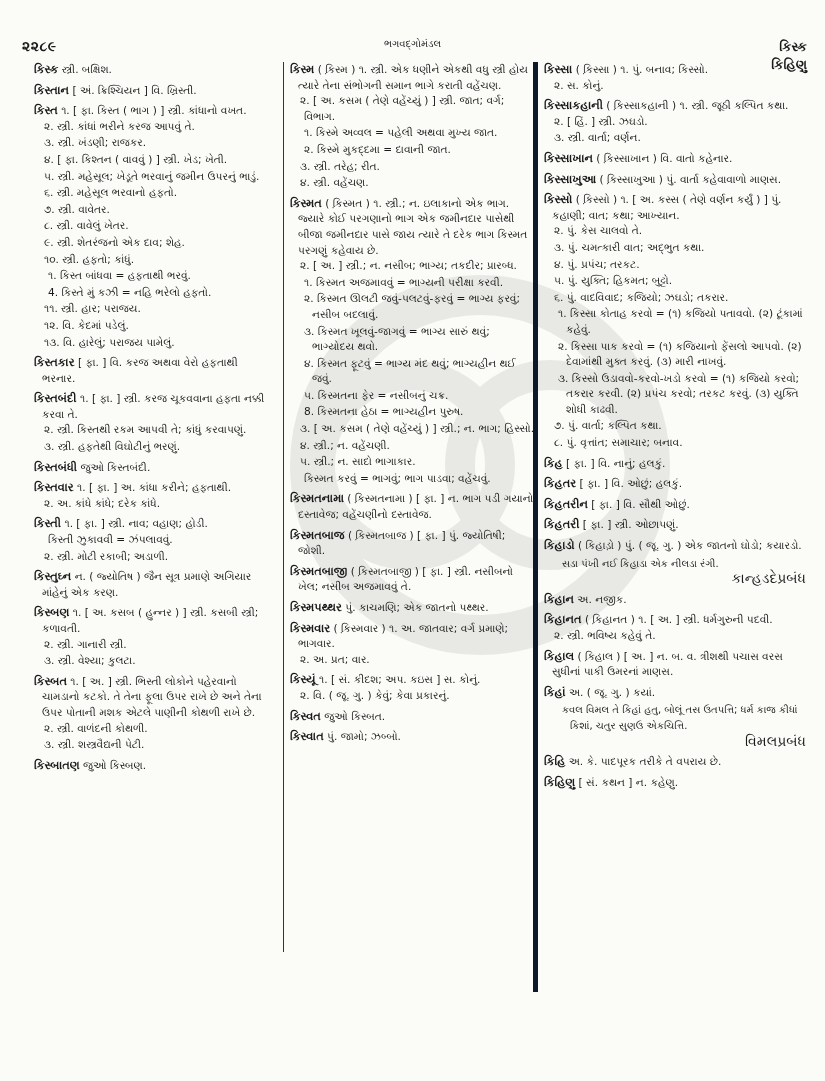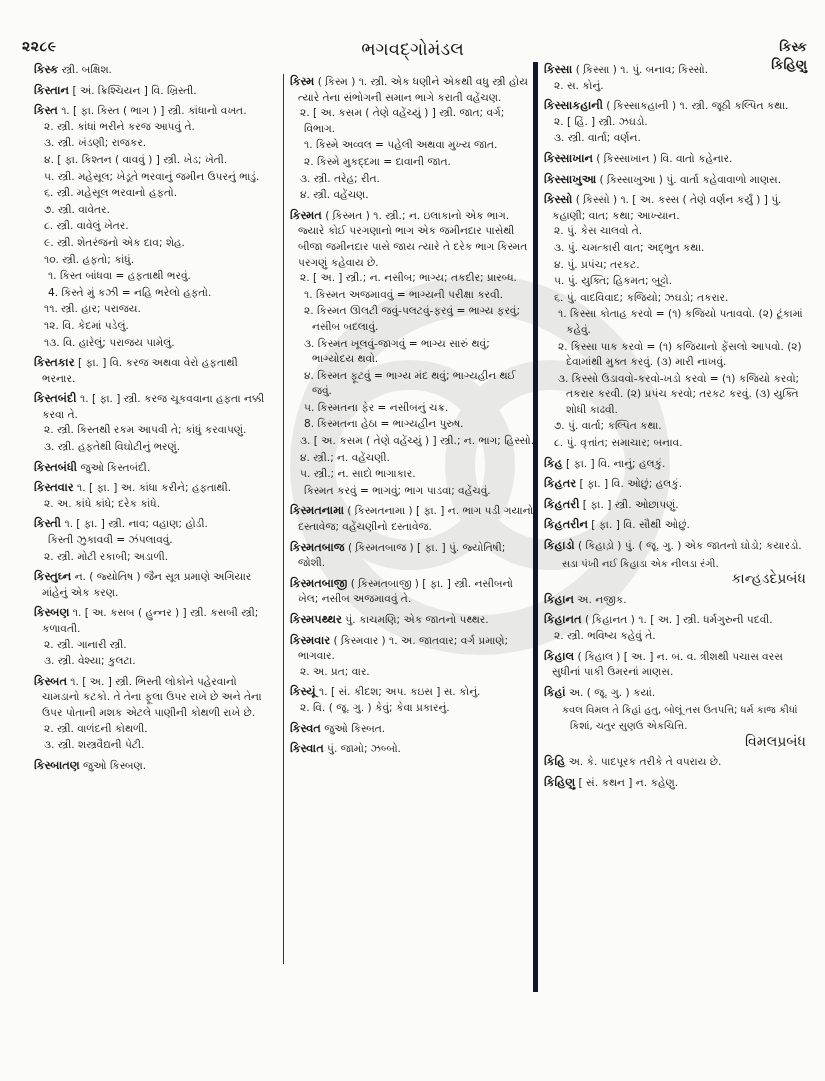--- a/index.html
+++ b/index.html
@@ -8,26 +8,26 @@
     background: #fbfbf8; color: #1a1a1a;
     font-family: "DejaVu Sans", sans-serif;
     position: relative;
   }
   .watermark {
     position: absolute; left: 290px; top: 230px; width: 380px; height: 470px;
     pointer-events: none; opacity: 0.07;
   }
   .header { position: absolute; left: 0; top: 12px; width: 825px; height: 62px; }
   .page-num { position: absolute; left: 22px; top: 26px; font-size: 14px; font-weight: bold; letter-spacing: 0.5px; }
-  .running-title { position: absolute; left: 0; width: 825px; top: 26px; text-align: center; font-size: 18px; }
+  .running-title { position: absolute; left: 0; width: 825px; top: 26px; text-align: center; font-size: 10px; }
   .guide-words { position: absolute; right: 18px; top: 26px; text-align: right; font-size: 13px; font-weight: bold; line-height: 18px; }
   .columns { position: absolute; top: 62px; left: 0; width: 732px; height: 1000px; }
   .col { position: absolute; top: 0; font-size: 10.6px; line-height: 15.6px; }
   .col.c1 { left: 34px; width: 240px; }
-  .col.c2 { left: 283px; width: 244px; border-left: 1px solid #333; padding-left: 6px; height: 890px; margin-top: 12px; }
+  .col.c2 { left: 283px; width: 244px; border-left: 1px solid #333; padding-left: 6px; height: 890px; }
   .col.c3 { left: 533px; width: 262px; border-left: 5px solid #0f172a; padding-left: 6px; height: 930px; }
   .entry { margin: 0 0 5px 0; text-indent: -8px; padding-left: 8px; }
   .hw { font-weight: bold; font-size: 11.4px; }
   .sense { margin: 0 0 1px 0; padding-left: 6px; text-indent: -4px; }
   .phrase { margin: 0 0 1px 0; padding-left: 14px; }
   .quote { margin: 2px 0 0 0; padding-left: 18px; font-size: 10px; }
   .source { text-align: right; font-size: 14px; margin: 0 0 4px 0; }
 </style>
 </head>
 <body>
@@ -188,24 +188,24 @@
         <div class="sense">૭. પું. વાર્તા; કલ્પિત કથા.</div>
         <div class="sense">૮. પું. વૃત્તાંત; સમાચાર; બનાવ.</div>
       </div>
       <div class="entry">
         <div><span class="hw">કિહ</span><span> [ ફા. ] વિ. નાનું; હલકું.</span></div>
       </div>
       <div class="entry">
         <div><span class="hw">કિહતર</span><span> [ ફા. ] વિ. ઓછું; હલકું.</span></div>
       </div>
       <div class="entry">
+        <div><span class="hw">કિહતરીન</span><span> [ ફા. ] વિ. સૌથી ઓછું.</span></div>
+      </div>
+      <div class="entry">
         <div><span class="hw">કિહતરી</span><span> [ ફા. ] સ્ત્રી. ઓછાપણું.</span></div>
-      </div>
-      <div class="entry">
-        <div><span class="hw">કિહતરીન</span><span> [ ફા. ] વિ. સૌથી ઓછું.</span></div>
       </div>
       <div class="entry">
         <div><span class="hw">કિહાડો</span><span> ( કિહાડ઼ો ) પું. ( જૂ. ગુ. ) એક જાતનો ઘોડો; કયારડો.</span></div>
         <div class="quote">સડા પંખી નઈ કિહાડા એક નીલડા રંગી.</div>
         <div class="source">કાન્હડદેપ્રબંધ</div>
       </div>
       <div class="entry">
         <div><span class="hw">કિહાન</span><span> અ. નજીક.</span></div>
       </div>
       <div class="entry">

